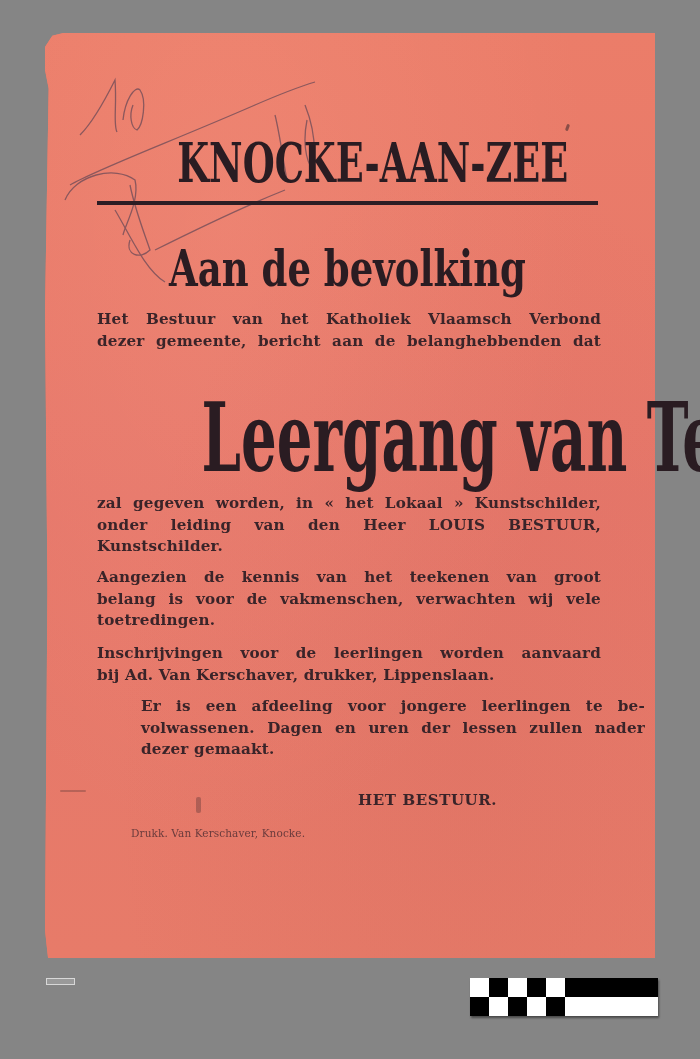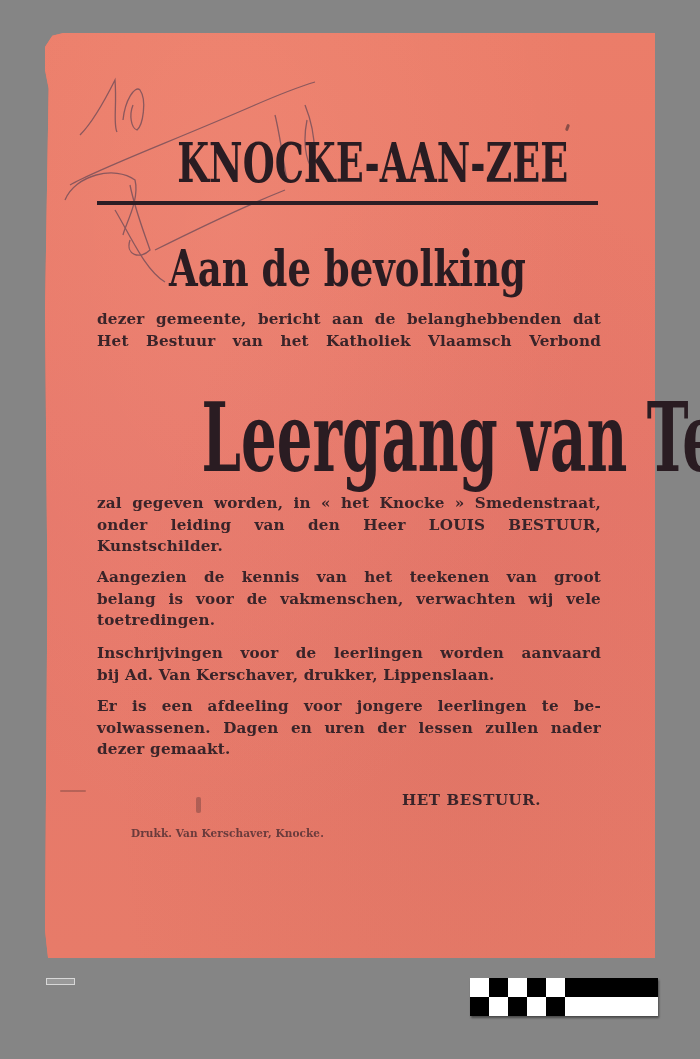--- a/index.html
+++ b/index.html
@@ -103,29 +103,28 @@
   }
   .signature {
     position: absolute;
     left: 358px;
     top: 791px;
     font-family: "DejaVu Serif", serif;
     font-weight: bold;
     font-size: 15px;
     color: #3a2429;
     letter-spacing: 0.6px;
-    margin-left: 44px;
   }
   .printer {
     position: absolute;
     left: 131px;
     top: 827px;
     font-family: "DejaVu Serif", serif;
     font-size: 10.5px;
-    font-weight: bold;
+    font-weight: normal;
     color: #6a3b3c;
     letter-spacing: 0.1px;
   }
   .pencil {
     position: absolute;
     left: 55px;
     top: 60px;
     width: 320px;
     height: 230px;
     pointer-events: none;
@@ -176,44 +175,44 @@
     <path d="M250,45 C258,65 262,85 258,110 C250,100 248,80 252,60"></path>
     <path d="M60,150 C75,175 90,210 110,222"></path>
   </g>
 </svg>
 
 <div class="title ink">KNOCKE-AAN-ZEE</div>
 <div class="rule"></div>
 <div class="subtitle ink">Aan de bevolking</div>
 
 <div class="body-text" style="top:309px;">
+  <span class="line">Het Bestuur van het Katholiek Vlaamsch Verbond</span>
   <span class="line">dezer gemeente, bericht aan de belanghebbenden dat</span>
-  <span class="line">Het Bestuur van het Katholiek Vlaamsch Verbond</span>
 </div>
 
 <div class="big ink">Leergang van Teekenen</div>
 
 <div class="body-text" style="top:493px;">
-  <span class="line">zal gegeven worden, in « het Knocke » Smedenstraat,</span>
+  <span class="line">zal gegeven worden, in « het Lokaal » Kunstschilder,</span>
   <span class="line">onder leiding van den Heer LOUIS BESTUUR,</span>
   <span class="line l">Kunstschilder.</span>
 </div>
 
 <div class="body-text" style="top:567px;">
   <span class="line">Aangezien de kennis van het teekenen van groot</span>
   <span class="line">belang is voor de vakmenschen, verwachten wij vele</span>
   <span class="line l">toetredingen.</span>
 </div>
 
 <div class="body-text" style="top:643px;">
   <span class="line">Inschrijvingen voor de leerlingen worden aanvaard</span>
   <span class="line l">bij Ad. Van Kerschaver, drukker, Lippenslaan.</span>
 </div>
 
-<div class="body-text" style="top:696px;">
+<div class="body-text" style="top:696px;margin-left:44px;">
   <span class="line">Er is een afdeeling voor jongere leerlingen te be-</span>
   <span class="line">volwassenen. Dagen en uren der lessen zullen nader</span>
   <span class="line l">dezer gemaakt.</span>
 </div>
 
 <div class="signature">HET BESTUUR.</div>
 <div class="printer">Drukk. Van Kerschaver, Knocke.</div>
 
 <div class="mark" style="left:566px;top:124px;width:3px;height:7px;transform:rotate(20deg);"></div>
 <div class="mark" style="left:196px;top:797px;width:5px;height:16px;opacity:0.35;"></div>

